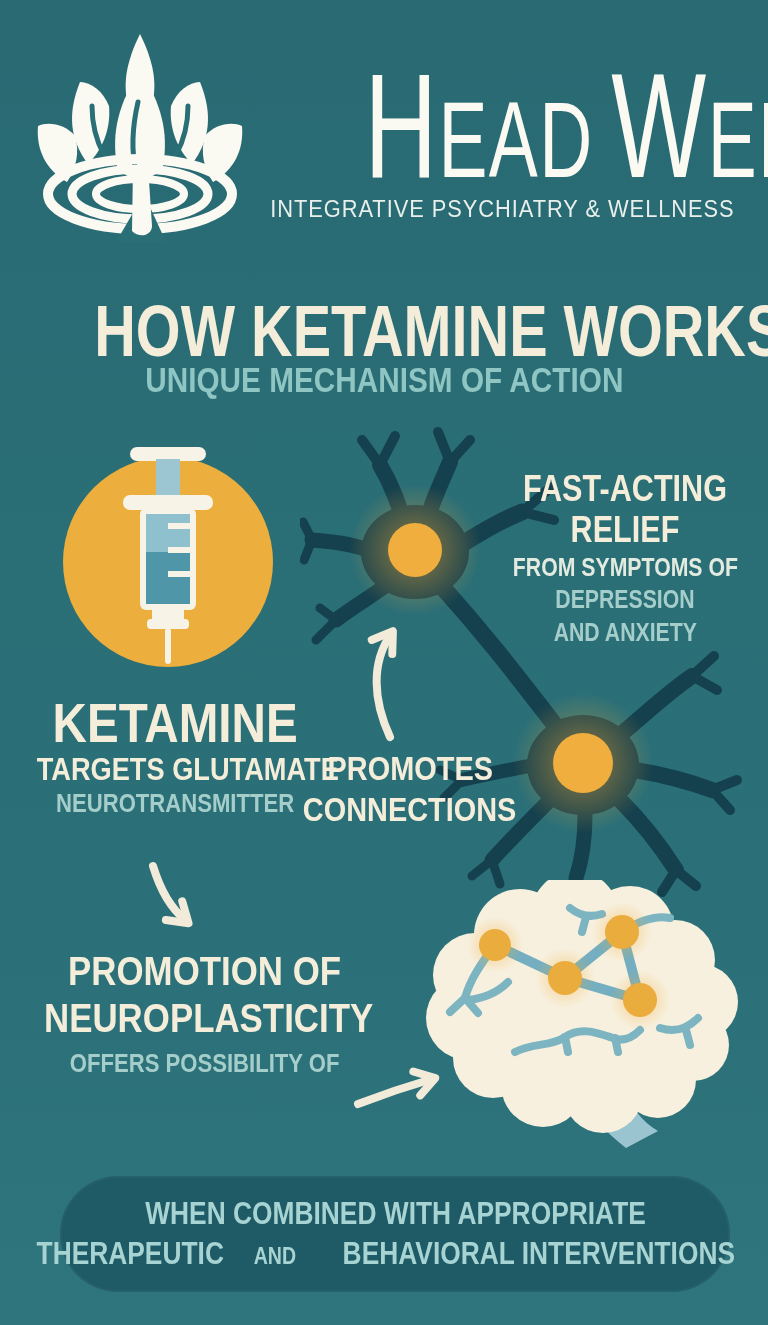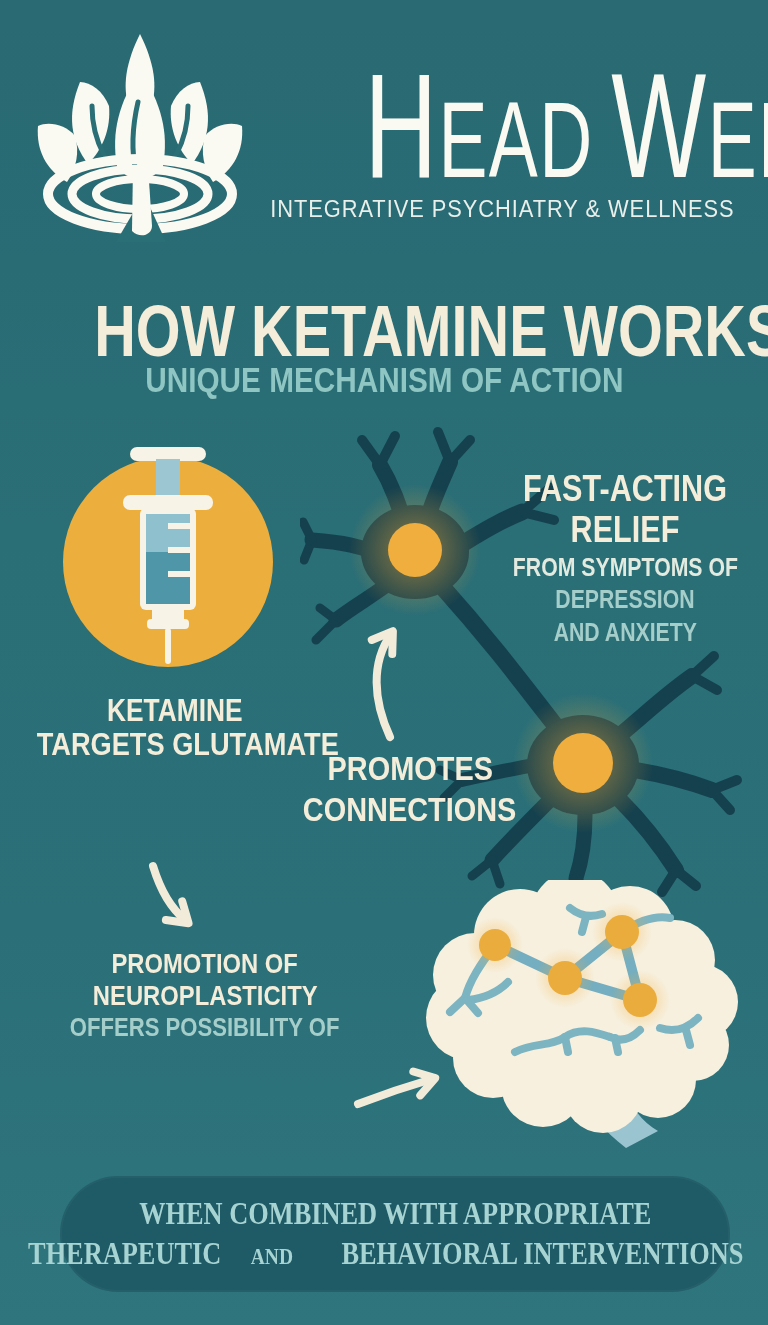--- a/index.html
+++ b/index.html
@@ -25,40 +25,40 @@
   .tagline { left:252px; top:196px; width:500px; text-align:center; color:#E9EFEA;
              font-size:23px; letter-spacing:1px;text-decoration:underline; }
   .tagline .inner { display:inline-block; transform:scaleX(0.95); transform-origin:center; white-space:nowrap; }
 
   
   .main-title { left:0; top:290px; width:724px; font-size:72px; letter-spacing:0;padding-left:8px; }
   .sub-title  { left:0; top:360px; width:768px; font-size:35px; color:#8FC5C2; }
 
   
   .ketamine-block { left:10px; top:695px; width:330px; }
-  .ketamine-h { font-size:31px; line-height:1.0; }
+  .ketamine-h { font-size:56px; line-height:1.0; }
   .ketamine-sh { font-size:32px; line-height:1.15; }
   .small-detail { font-size:26px; line-height:1.22; color:#A5CECB; }
 
   .relief-block { left:480px; top:468px; width:290px; }
   .relief-h { font-size:36px; line-height:1.15; }
   .relief-d1 { font-size:25px; line-height:1.3; color:#E3EBE1; }
   .relief-d2 { font-size:25px; line-height:1.3; color:#A5CECB; }
 
   .promotes-block { left:280px; top:748px; width:260px; }
   .promotes-l { font-size:34px; line-height:1.22; }
 
   .neuro-block { left:15px; top:948px; width:380px; }
-  .neuro-h { font-size:28px; line-height:1.15; }
+  .neuro-h { font-size:41px; line-height:1.15; }
 
   
   .banner { left:60px; top:1176px; width:670px; height:116px; background:#1E5B66;
             border-radius:58px; display:flex; flex-direction:column; justify-content:center;
             align-items:center; gap:4px; box-shadow:0 0 0 2px rgba(255,255,255,0.03) inset; }
-  .banner-line { color:#A7D3D2; font-weight:bold;font-family:Liberation Serif, serif; }
+  .banner-line { color:#A7D3D2; font-weight:bold; }
   .banner-l1 { font-size:31px; }
   .banner-l2 { font-size:31px; display:flex; align-items:baseline; gap:9px; }
   .banner-and { font-size:23px; }
   svg { display:block; }
 </style>
 </head>
 <body>
 
 <div class="poster">
 
@@ -219,20 +219,22 @@
     <path d="M390,737 C373,700 371,663 391,634" fill="none" stroke="#F2EBDA" stroke-width="8" stroke-linecap="round" marker-end="url(#ah)"></path>
     <path d="M153,866 C161,892 171,908 186,921" fill="none" stroke="#F2EBDA" stroke-width="8" stroke-linecap="round" marker-end="url(#ah)"></path>
     <path d="M358,1104 C384,1094 408,1086 432,1079" fill="none" stroke="#F2EBDA" stroke-width="8" stroke-linecap="round" marker-end="url(#ah)"></path>
   </svg>
 
   <div class="abs center ketamine-block">
     <div class="ketamine-h cream bold">
       <span class="cond85">KETAMINE</span></div>
     <div class="ketamine-sh cream bold">
       <span class="cond85">TARGETS GLUTAMATE</span></div>
+    <div class="small-detail bold">
+      <span class="cond85">NEUROTRANSMITTER</span></div>
   </div>
 
   <div class="abs center relief-block">
     <div class="relief-h cream bold">
       <span class="cond85">FAST-ACTING</span></div>
     <div class="relief-h cream bold">
       <span class="cond85">RELIEF</span></div>
     <div class="relief-d1 bold">
       <span class="cond85">FROM SYMPTOMS OF</span></div>
     <div class="relief-d2 bold">
@@ -246,21 +248,21 @@
       <span class="cond85">PROMOTES</span></div>
     <div class="promotes-l cream bold">
       <span class="cond85">CONNECTIONS</span></div>
   </div>
 
   <div class="abs center neuro-block">
     <div class="neuro-h cream bold">
       <span class="cond85">PROMOTION OF</span></div>
     <div class="neuro-h cream bold">
       <span class="cond85">NEUROPLASTICITY</span></div>
-    <div class="small-detail bold" style="">
+    <div class="small-detail bold" style="margin-top:6px;">
       <span class="cond85">OFFERS POSSIBILITY OF</span></div>
   </div>
 
   <div class="abs banner">
     <div class="banner-line banner-l1">
       <span class="cond85">WHEN COMBINED WITH APPROPRIATE</span></div>
     <div class="banner-line banner-l2">
       <span class="cond85">THERAPEUTIC</span>
       <span class="cond85 banner-and">AND</span>
       <span class="cond85">BEHAVIORAL INTERVENTIONS</span>

